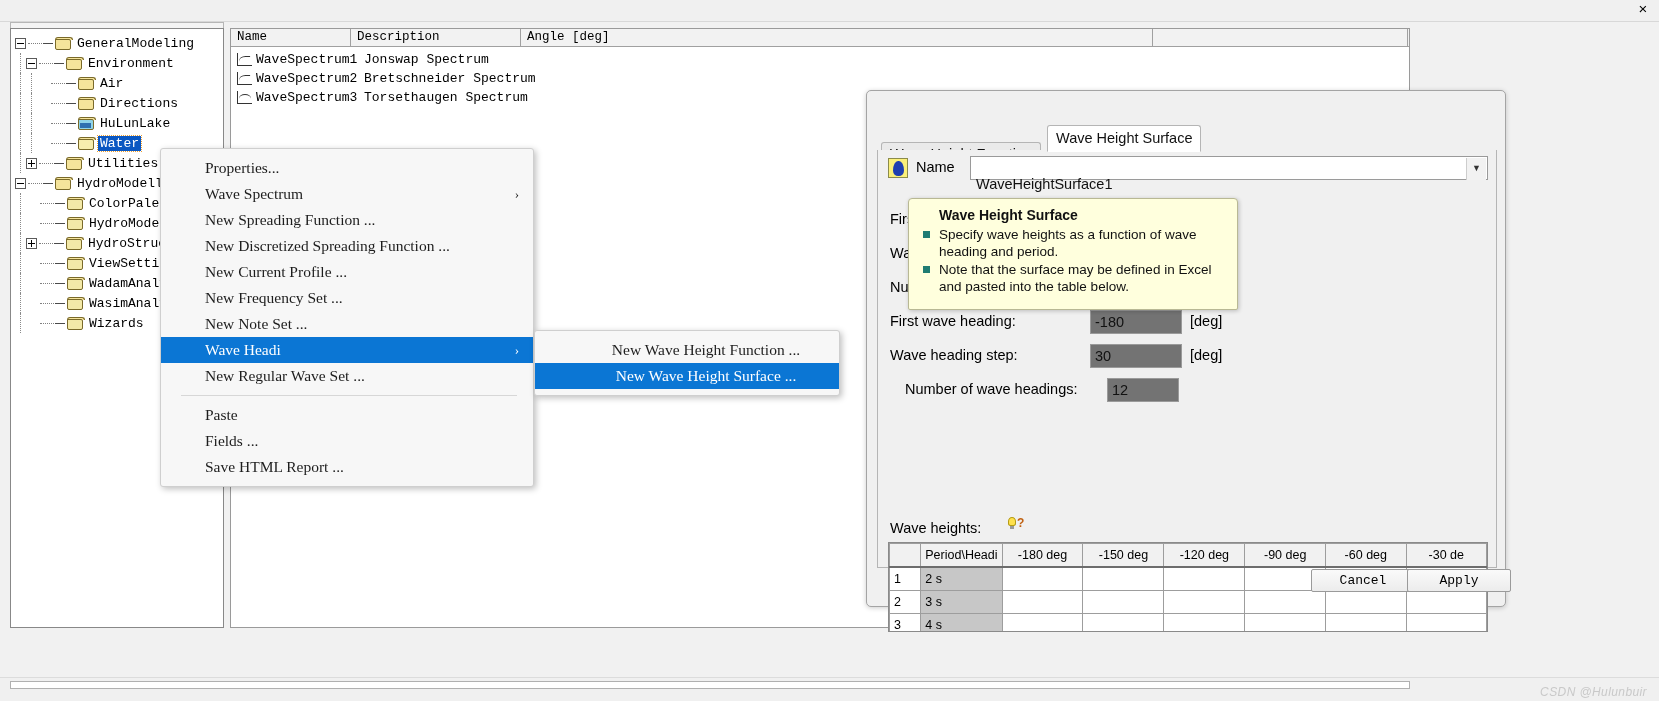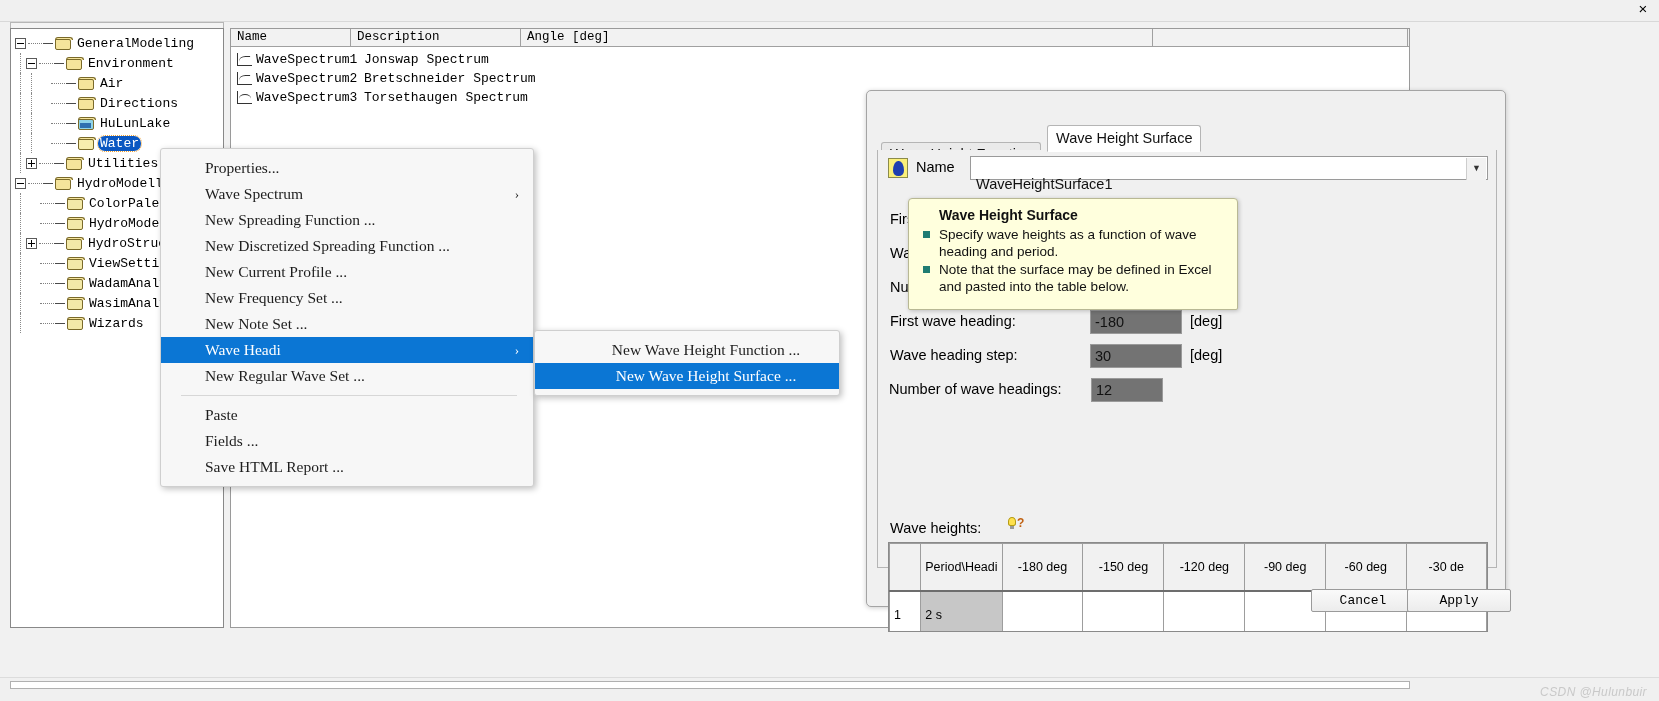--- a/index.html
+++ b/index.html
@@ -78,21 +78,21 @@
     position:absolute; left:0; top:0px; width:7px; height:3px;
     background:#f5e49b; border:1px solid #7a6a2a; border-bottom:none;
   }
   .folder.open .body { background:#f7edae; }
   .folder.doc .body { background:#f3e9a8; }
   .folder .mark {
     position:absolute; left:2px; top:3px; width:11px; height:4px;
   }
   .tree-label { padding:0 2px; }
   .tree-row.selected .tree-label {
-    background:#0a57c2; color:#fff; outline:1px dotted #f0a030;border-radius:7px;
+    background:#0a57c2; color:#fff; outline:1px dotted #f0a030;
   }
   .ico-lake .body { background:#8fd3e8; }
   .ico-lake .mark { background:#2e6fb0; height:5px; top:6px; }
 
   
   #list-panel {
     position:absolute; left:230px; top:28px; width:1180px; height:600px;
     background:#ffffff; border:1px solid #9a9a9a;
   }
   #list-header {
@@ -247,36 +247,36 @@
 
   
   #grid-wrap {
     position:absolute; left:10px; top:392px; width:600px; height:90px;
     overflow:hidden; background:#fff; border:1px solid #8a8a8a;
   }
   table.grid { border-collapse:collapse; table-layout:fixed; }
   table.grid th, table.grid td {
     border:1px solid #9d9d9d; height:19px; font-size:12.5px;
     font-family:"Liberation Sans", sans-serif; color:#000;
-    padding:16px 4px; background:#ffffff; white-space:nowrap;
+    padding:4px 4px; background:#ffffff; white-space:nowrap;
   }
   table.grid th {
     background:#f1f1f1; text-align:center; font-weight:normal;
     border-bottom:2px solid #6d6d6d;
   }
   table.grid td.rowno { width:32px; text-align:left; background:#ffffff; }
   table.grid td.period { width:68px; background:#c7c7c7; text-align:left; }
   table.grid th.corner { width:32px; }
   table.grid th.periodhead { width:68px; }
   table.grid th.deg { width:82px; }
 
   
   #dlg-buttons { position:absolute; left:0; top:478px; width:640px; height:38px; }
   .dbtn {
-    position:absolute; top:20px; width:104px; height:23px;
+    position:absolute; top:0; width:104px; height:23px;
     background:linear-gradient(#fafafa,#ececec);
     border:1px solid #9a9a9a; border-radius:2px;
     font-family:"Liberation Mono", monospace; font-size:13px; color:#000;
     text-align:center; line-height:21px;
   }
 
   
   #tooltip {
     position:absolute; left:908px; top:198px; width:330px; height:112px;
     background:#ffffdd; border:1px solid #b8b894; border-radius:4px 4px 2px 2px;
@@ -560,21 +560,21 @@
           <div class="frow" style="left: 12px; top: 160px; width: 596px;">
             <span class="flabel">First wave heading:</span>
             <span class="finput" style="left:200px;width:92px;">-180</span>
             <span class="flabel" style="left:300px;">[deg]</span>
           </div>
           <div class="frow" style="left: 12px; top: 194px; width: 596px;">
             <span class="flabel">Wave heading step:</span>
             <span class="finput" style="left:200px;width:92px;">30</span>
             <span class="flabel" style="left:300px;">[deg]</span>
           </div>
-          <div class="frow" style="left: 11px; top: 228px; width: 596px;">
+          <div class="frow" style="left: 27px; top: 228px; width: 596px;">
             <span class="flabel">Number of wave headings:</span>
             <span class="finput" style="left:202px;width:72px;">12</span>
           </div>
         </div>
 
       <div id="wave-heights-label">Wave heights:</div>
       <div id="bulb">
         <span class="g"></span>
           <span class="b"></span>
           <span class="q">?</span>

